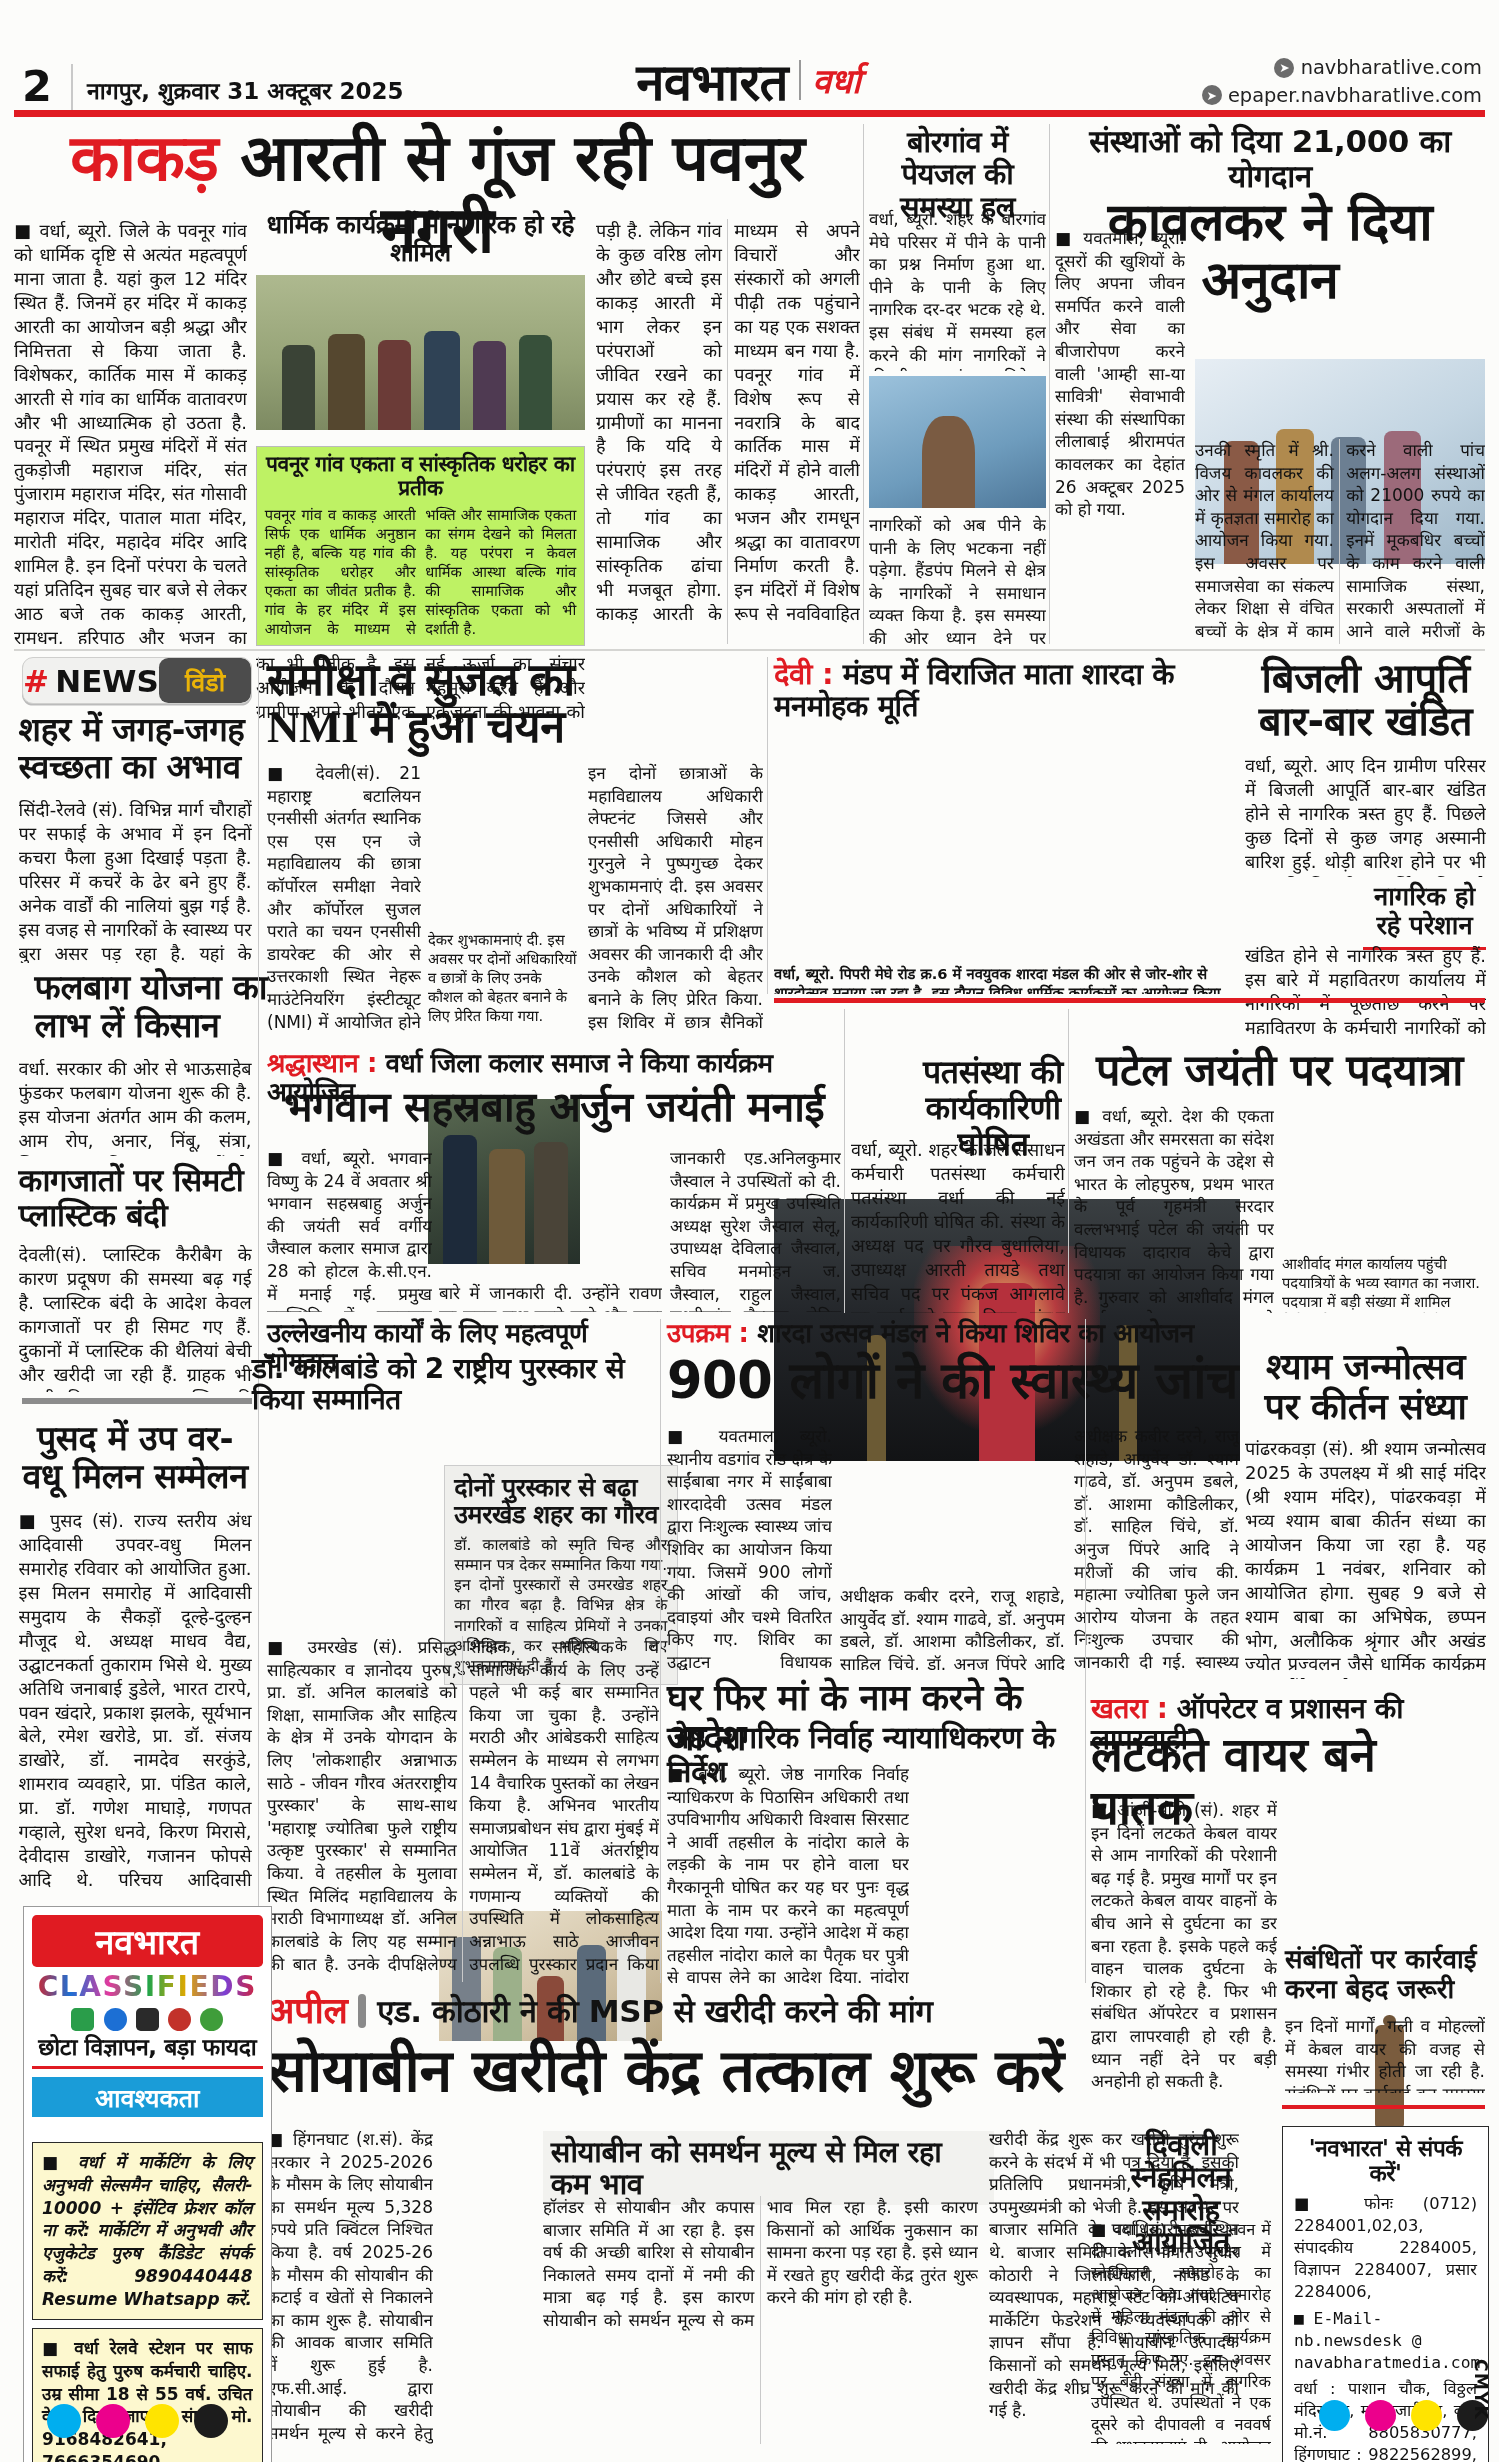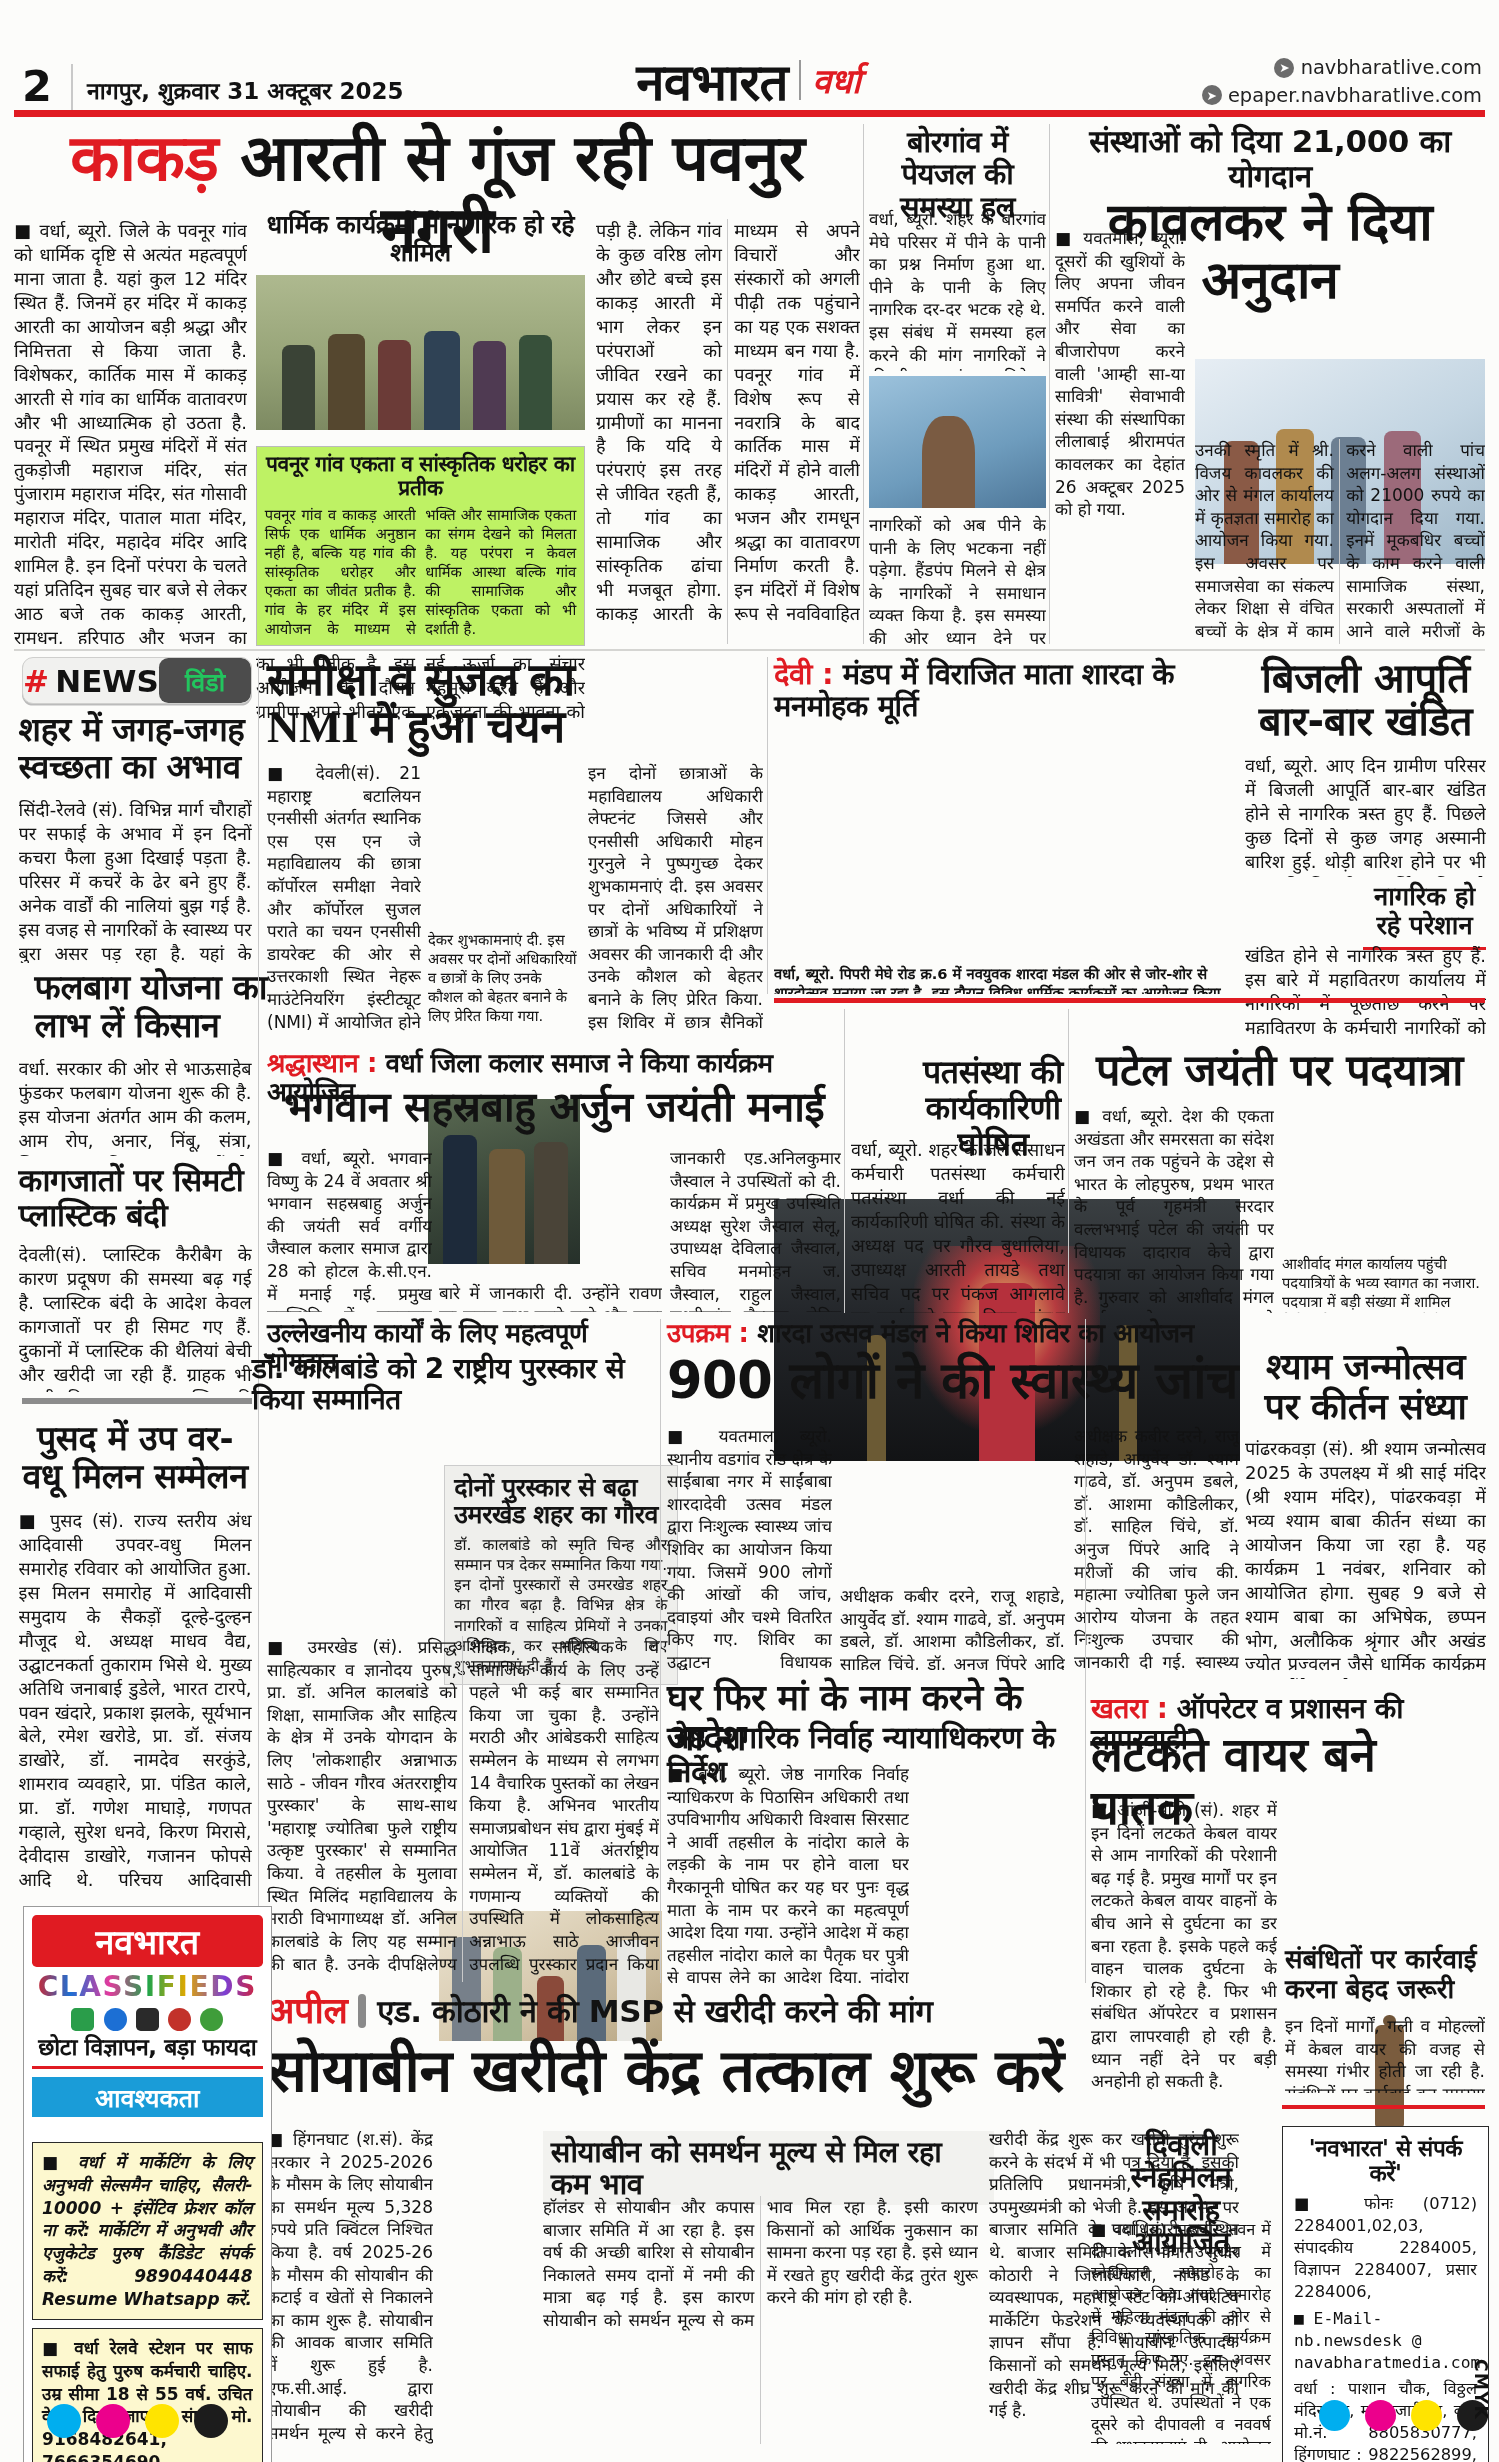--- a/index.html
+++ b/index.html
@@ -19,21 +19,21 @@
   .cap{font-size:14.7px;font-weight:bold;line-height:1.3;}
   .photo{position:relative;overflow:hidden;}
   .redrule{background:var(--red);}
   .grayrule{background:var(--gray);}
   .vr{background:var(--lgray);width:0.8px;}
   .serifhl{font-family:"Liberation Serif","DejaVu Serif",serif;}
   .inset-sub{font-weight:bold;text-align:center;line-height:1.15;}
   .pill{display:flex;align-items:stretch;border-radius:11px;background:#f1f1ef;
         box-shadow:0 1.6px 0 #bbb;overflow:hidden;border:0.8px solid #cfcfcd;}
   .pill .left{flex:1;display:flex;align-items:center;justify-content:center;gap:6.2px;font-weight:bold;}
-  .pill .rightseg{background:#4c4c4c;color:#22c55e;display:flex;align-items:center;justify-content:center;
+  .pill .rightseg{background:#4c4c4c;color:#eab308;display:flex;align-items:center;justify-content:center;
         border-radius:9.3px;font-weight:bold;}
   .clsbox{border:0.8px solid #9a9a9a;background:#fff;}
   .clsbrand{background:var(--red);color:#fff;font-weight:bold;text-align:center;border-radius:4.7px;}
   .clsword{font-weight:bold;text-align:center;letter-spacing:1.6px;
       background:linear-gradient(90deg,#e02020,#1c6fd4,#e23a9d,#1fa44a,#e0a800,#7b3fd4,#e02020);
       -webkit-background-clip:text;background-clip:text;color:transparent;}
   .yellowad{background:#fdf8cf;border:1.6px solid #2a2a2a;font-weight:bold;font-size:17px;line-height:1.35;padding:7.8px 9.3px;}
   .dot{border-radius:50%;display:inline-block;width:34px;height:34px;margin-right:11px;}
   .urlrow{display:flex;align-items:center;gap:6.2px;justify-content:flex-end;font-size:19.4px;color:#222;}
   .urlico{width:20px;height:20px;border-radius:50%;background:#6b6b6b;color:#fff;font-size:12.4px;

